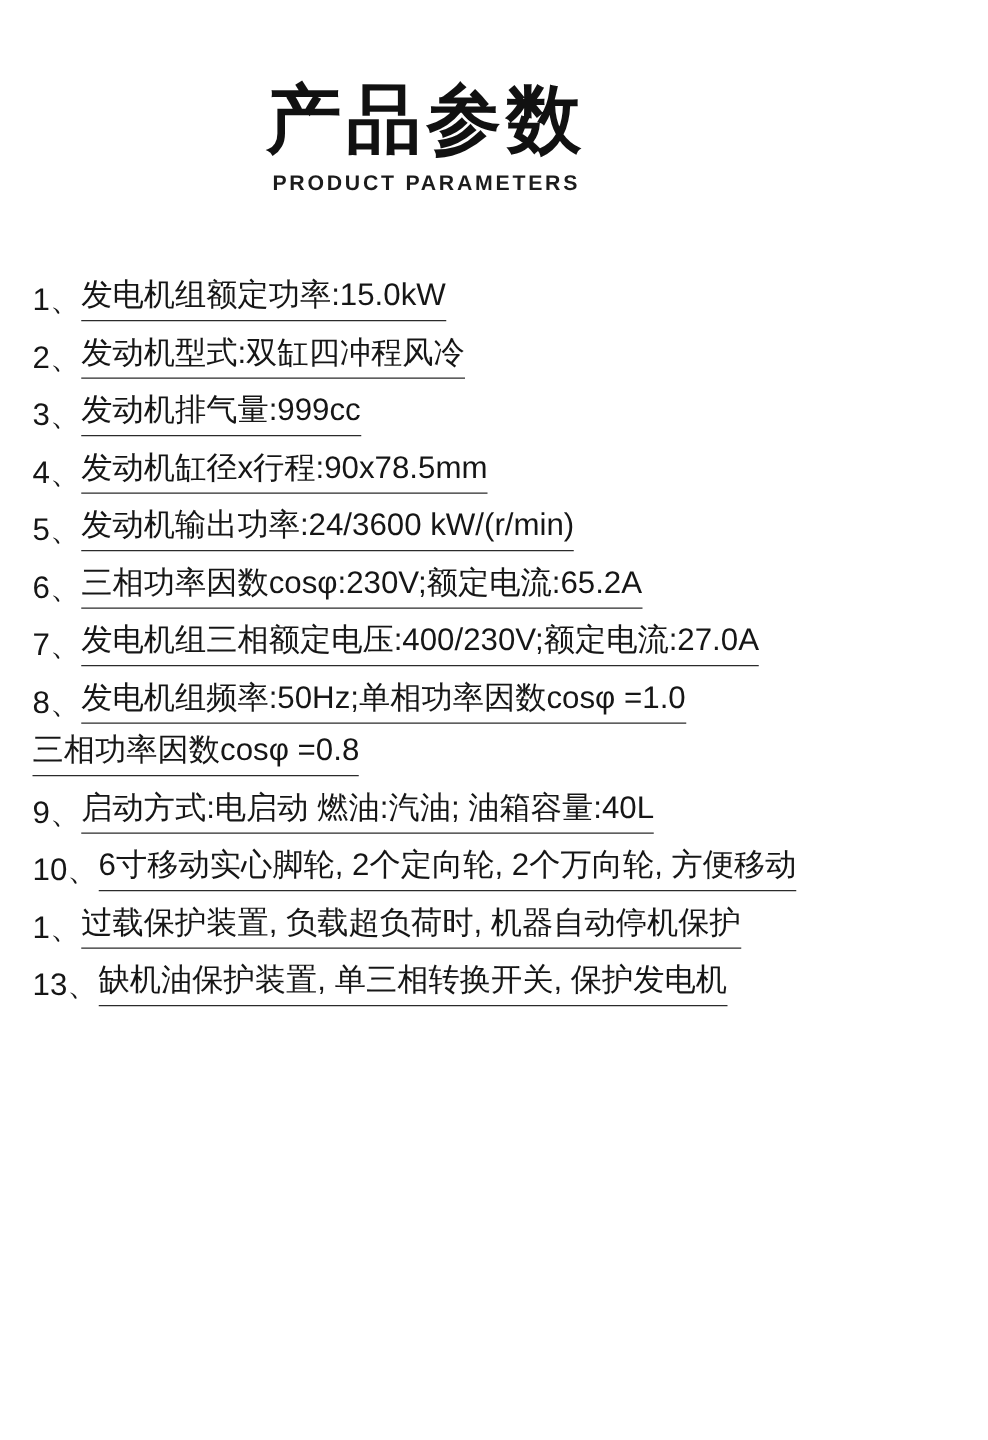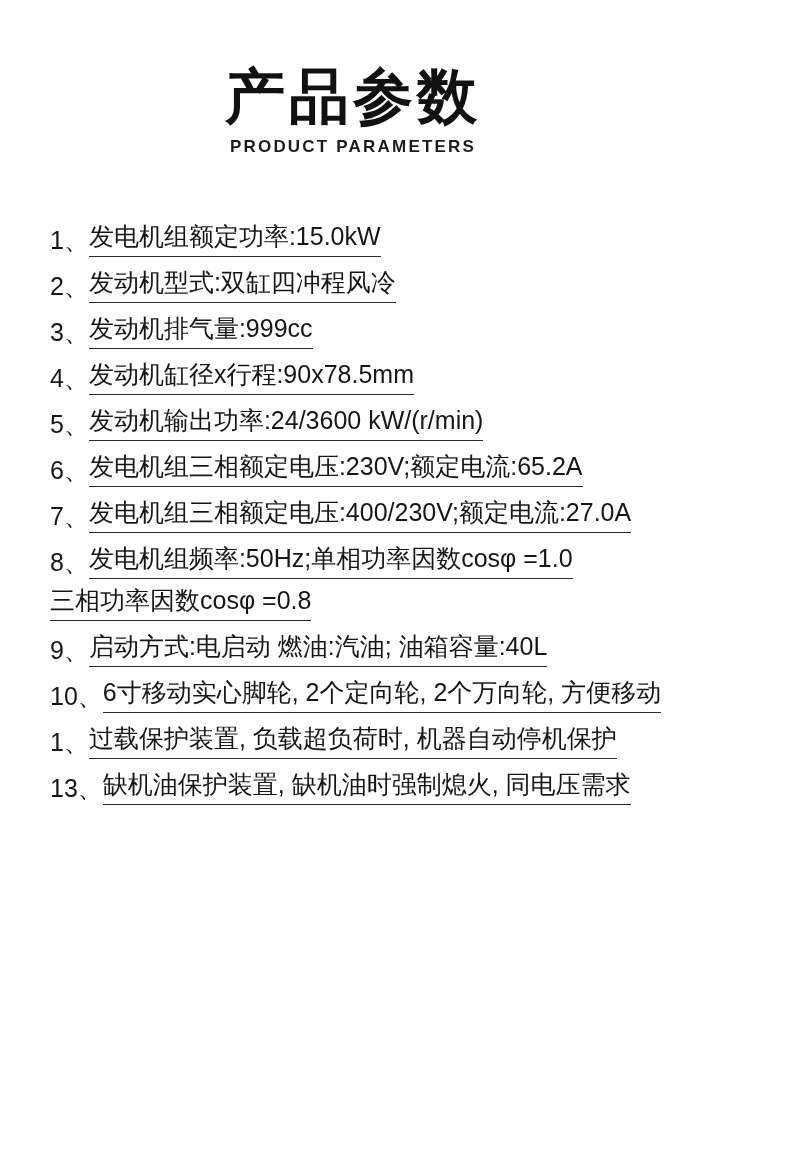--- a/index.html
+++ b/index.html
@@ -12,21 +12,20 @@
     background: #ffffff;
     font-family: "Liberation Sans", "DejaVu Sans", sans-serif;
     color: #1a1a1a;
     overflow: hidden;
   }
   .page {
     position: relative;
     width: 682px;
     height: 1152px;
     box-sizing: border-box;
-    padding-left: 24px;
   }
 
   
   .header {
     text-align: center;
     padding-top: 62px;
   }
   .title-cn {
     font-family: "DejaVu Sans", "Liberation Sans", sans-serif;
     font-size: 60px;
@@ -115,21 +114,21 @@
       <span class="spec-text">发动机缸径x行程:90x78.5mm</span>
     </div>
 
     <div class="spec-row">
       <span class="spec-index">5、</span>
       <span class="spec-text">发动机输出功率:24/3600  kW/(r/min)</span>
     </div>
 
     <div class="spec-row">
       <span class="spec-index">6、</span>
-      <span class="spec-text">发电机组三相额定电压:230V;额定电流:65.2A</span>
+      <span class="spec-text">三相功率因数cosφ:230V;额定电流:65.2A</span>
     </div>
 
     <div class="spec-row">
       <span class="spec-index">7、</span>
       <span class="spec-text">发电机组三相额定电压:400/230V;额定电流:27.0A</span>
     </div>
 
     <div class="spec-row tight">
       <span class="spec-index">8、</span>
       <span class="spec-text">发电机组频率:50Hz;单相功率因数cosφ =1.0</span>
@@ -152,17 +151,17 @@
 
 
 
     <div class="spec-row">
       <span class="spec-index">1、</span>
       <span class="spec-text">过载保护装置, 负载超负荷时, 机器自动停机保护</span>
     </div>
 
     <div class="spec-row">
       <span class="spec-index">13、</span>
-      <span class="spec-text">缺机油保护装置, 缺机油时强制熄火, 同电压需求</span>
+      <span class="spec-text">缺机油保护装置, 单三相转换开关, 保护发电机</span>
     </div>
 
   </div>
 </div>
 
 </body></html>

